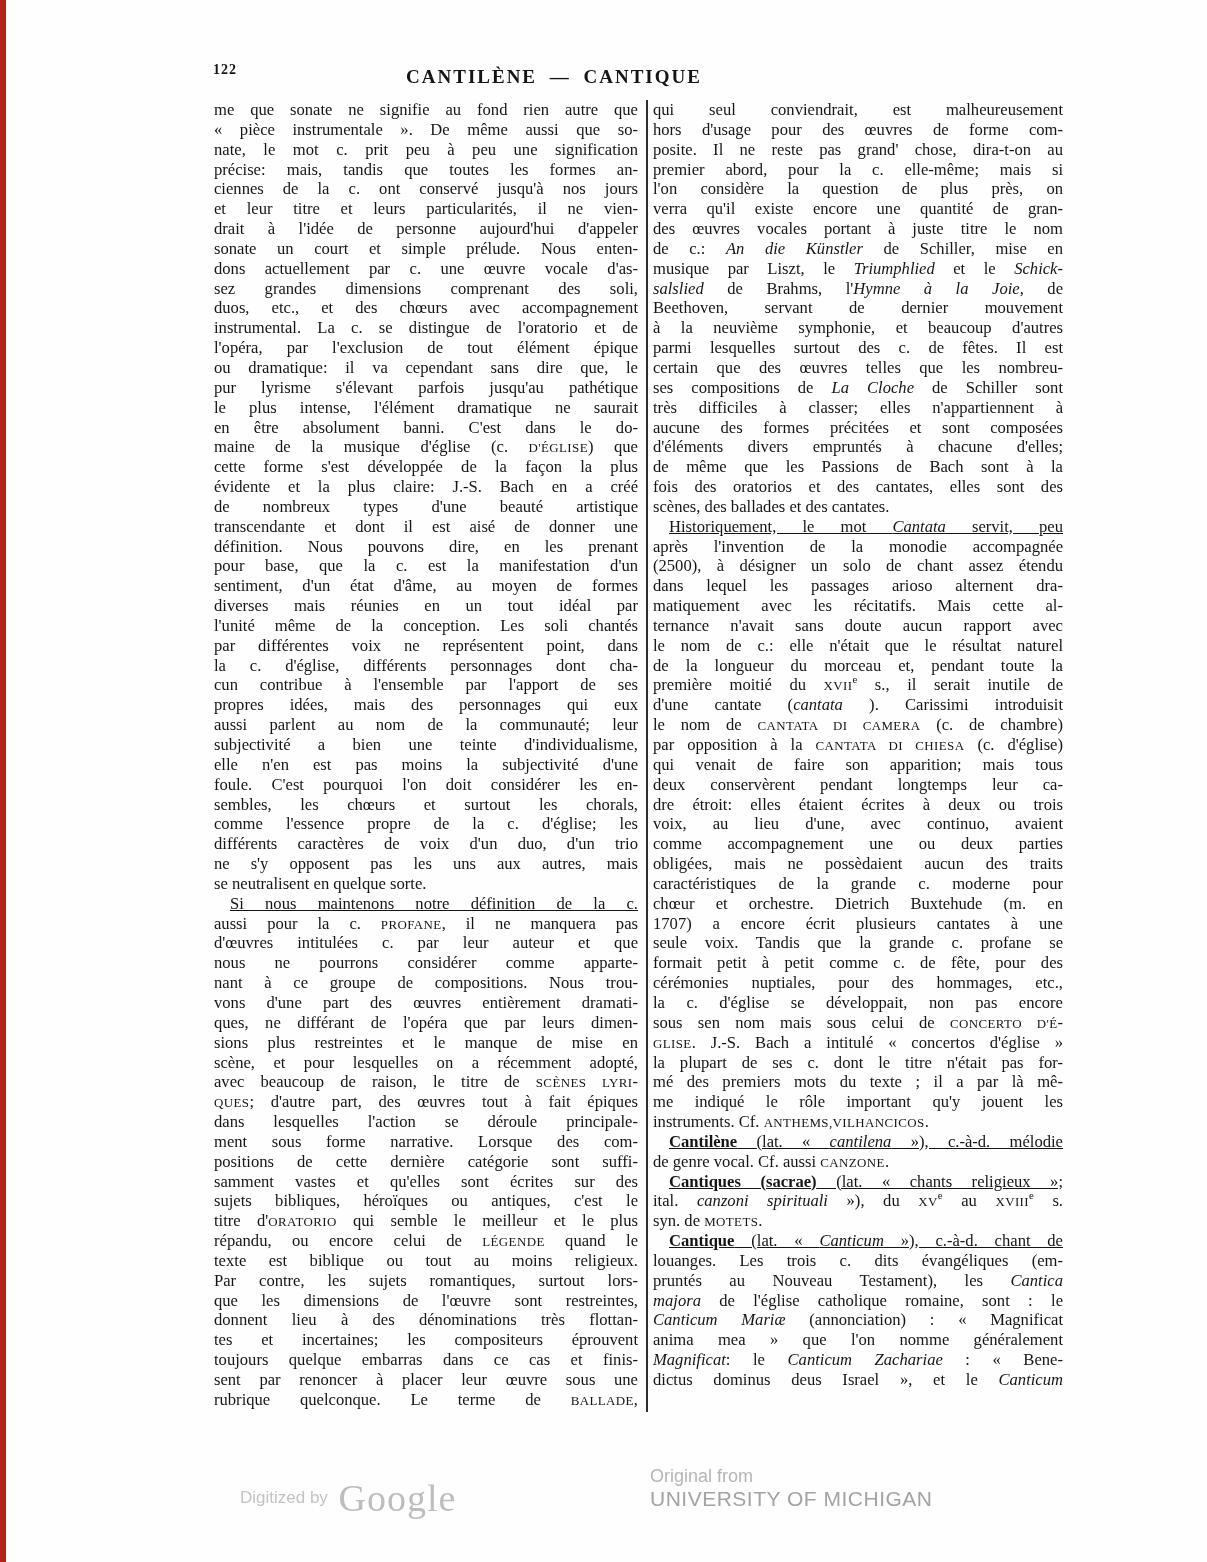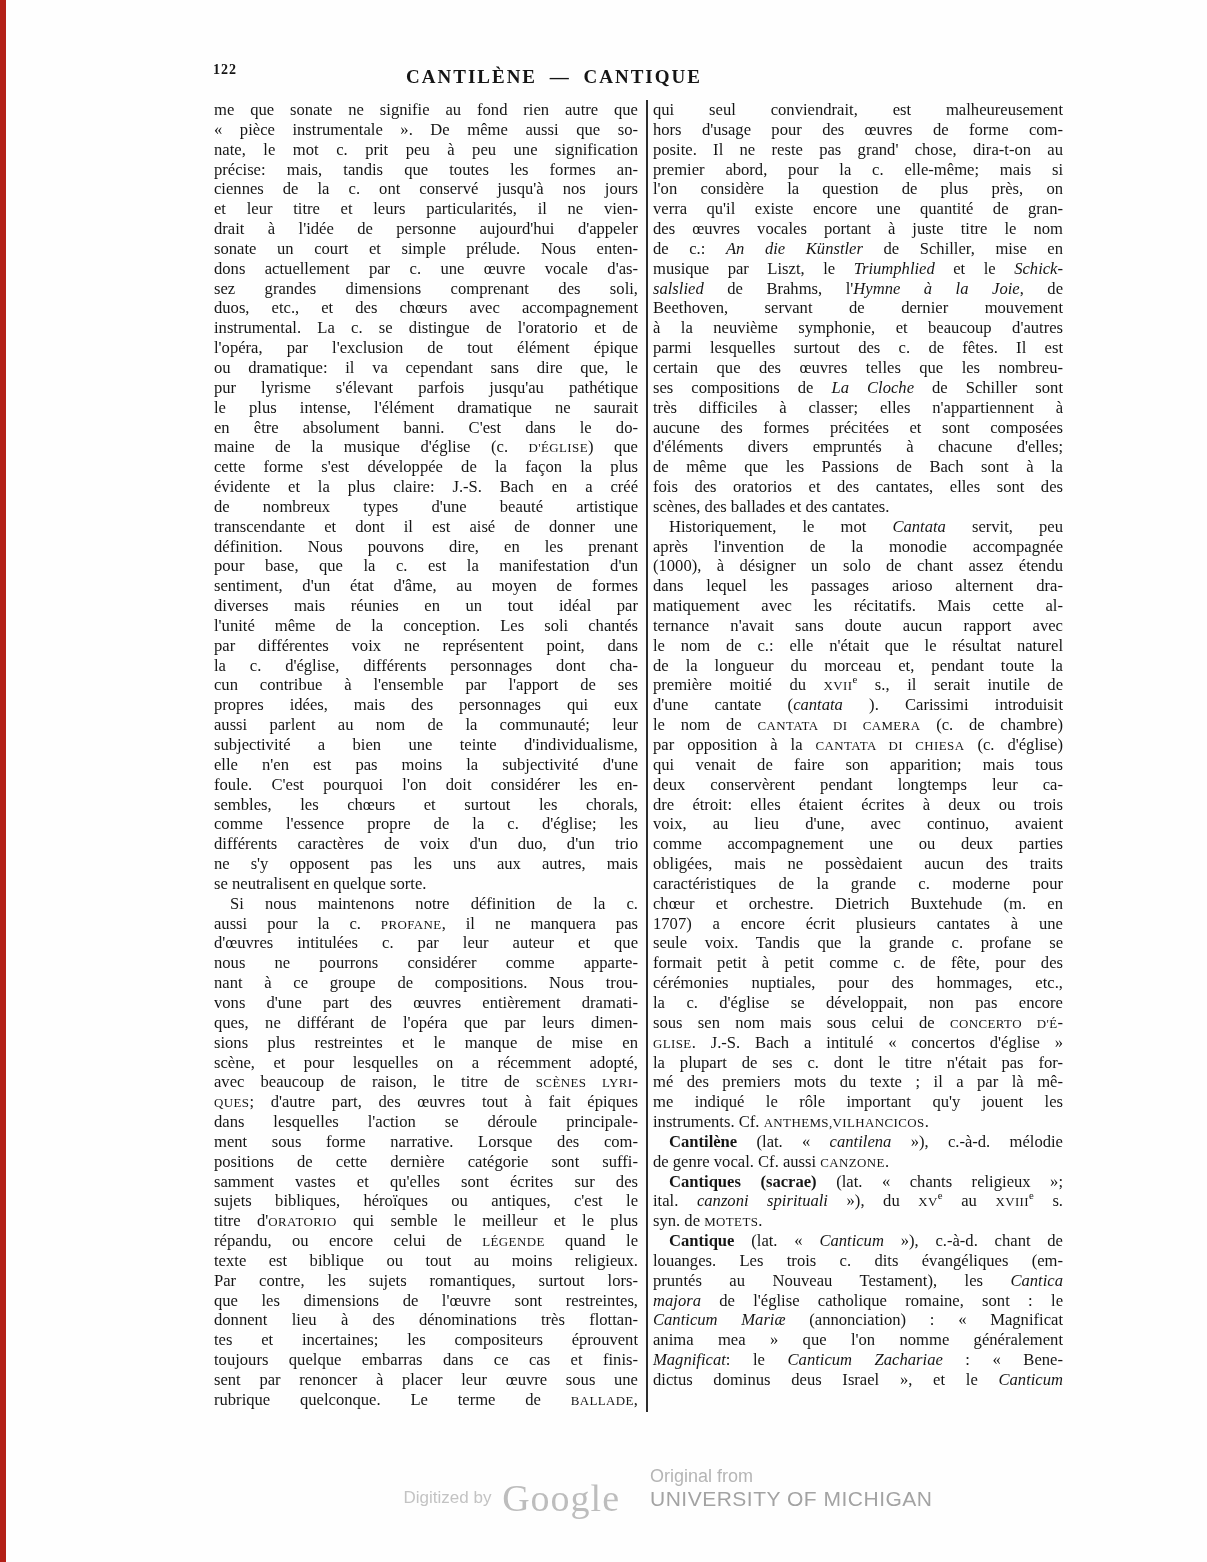--- a/index.html
+++ b/index.html
@@ -9,27 +9,27 @@
   #page-number{position:absolute;left:213px;top:62px;font-size:14px;font-weight:bold;letter-spacing:1px;}
   #header-title{position:absolute;left:0;top:66px;width:1108px;text-align:center;
                 font-size:19px;font-weight:bold;letter-spacing:2px;word-spacing:6px;}
   .col{position:absolute;top:100px;}
   #col-left{left:214px;width:424px;}
   #col-right{left:653px;width:410px;}
   #col-rule{position:absolute;left:646px;top:100px;width:2px;height:1312px;background:#2e2e2e;}
   .tline{height:19.85px;line-height:19.85px;font-size:16.6px;white-space:nowrap0;
          text-align:justify;text-align-last:justify;font-weight:500;}
   .tline.pend{text-align-last:left;}
-  .tline.ind{text-indent:16px;}
+  .tline.ind{text-indent:16px;text-decoration:underline;}
   .tline .sc{font-size:0.78em;letter-spacing:0.4px;}
   .tline sup{font-size:0.65em;vertical-align:super;line-height:0;}
   .tline i{font-style:italic;}
   .tline b{font-weight:bold;}
   #footer{position:absolute;left:0;top:1458px;width:1207px;height:80px;}
-  #digitized{position:absolute;left:240px;top:18px;width:380px;text-align:right;color:#c3c3c3;
+  #digitized{position:absolute;left:240px;top:18px;width:380px;text-align:left;color:#c3c3c3;
              font-family:"Liberation Sans","DejaVu Sans",sans-serif;font-size:17px;}
   #digitized .google{font-family:"Liberation Serif","DejaVu Serif",serif;font-size:38px;
              color:#bdbdbd;letter-spacing:1px;vertical-align:-8px;margin-left:6px;}
   #origfrom{position:absolute;left:650px;top:8px;width:330px;text-align:left;
             font-family:"Liberation Sans","DejaVu Sans",sans-serif;color:#b5b5b5;}
   #origfrom .line1{font-size:18px;}
   #origfrom .line2{font-size:21px;color:#a3a3a3;letter-spacing:0.5px;}
 </style>
 </head>
 <body>
@@ -126,21 +126,21 @@
       <div class="tline">certain que des œuvres telles que les nombreu-</div>
       <div class="tline">ses compositions de <i>La Cloche</i> de Schiller sont</div>
       <div class="tline">très difficiles à classer; elles n'appartiennent à</div>
       <div class="tline">aucune des formes précitées et sont composées</div>
       <div class="tline">d'éléments divers empruntés à chacune d'elles;</div>
       <div class="tline">de même que les Passions de Bach sont à la</div>
       <div class="tline">fois des oratorios et des cantates, elles sont des</div>
       <div class="tline pend">scènes, des ballades et des cantates.</div>
       <div class="tline ind">Historiquement, le mot <i>Cantata</i> servit, peu</div>
       <div class="tline">après l'invention de la monodie accompagnée</div>
-      <div class="tline">(1000), à désigner un solo de chant assez étendu</div>
+      <div class="tline">(2500), à désigner un solo de chant assez étendu</div>
       <div class="tline">dans lequel les passages arioso alternent dra-</div>
       <div class="tline">matiquement avec les récitatifs. Mais cette al-</div>
       <div class="tline">ternance n'avait sans doute aucun rapport avec</div>
       <div class="tline">le nom de c.: elle n'était que le résultat naturel</div>
       <div class="tline">de la longueur du morceau et, pendant toute la</div>
       <div class="tline">première moitié du <span class="sc">XVII</span><sup>e</sup> s., il serait inutile de</div>
       <div class="tline">d'une cantate (<i>cantata</i> ). Carissimi introduisit</div>
       <div class="tline">le nom de <span class="sc">CANTATA DI CAMERA</span> (c. de chambre)</div>
       <div class="tline">par opposition à la <span class="sc">CANTATA DI CHIESA</span> (c. d'église)</div>
       <div class="tline">qui venait de faire son apparition; mais tous</div>

